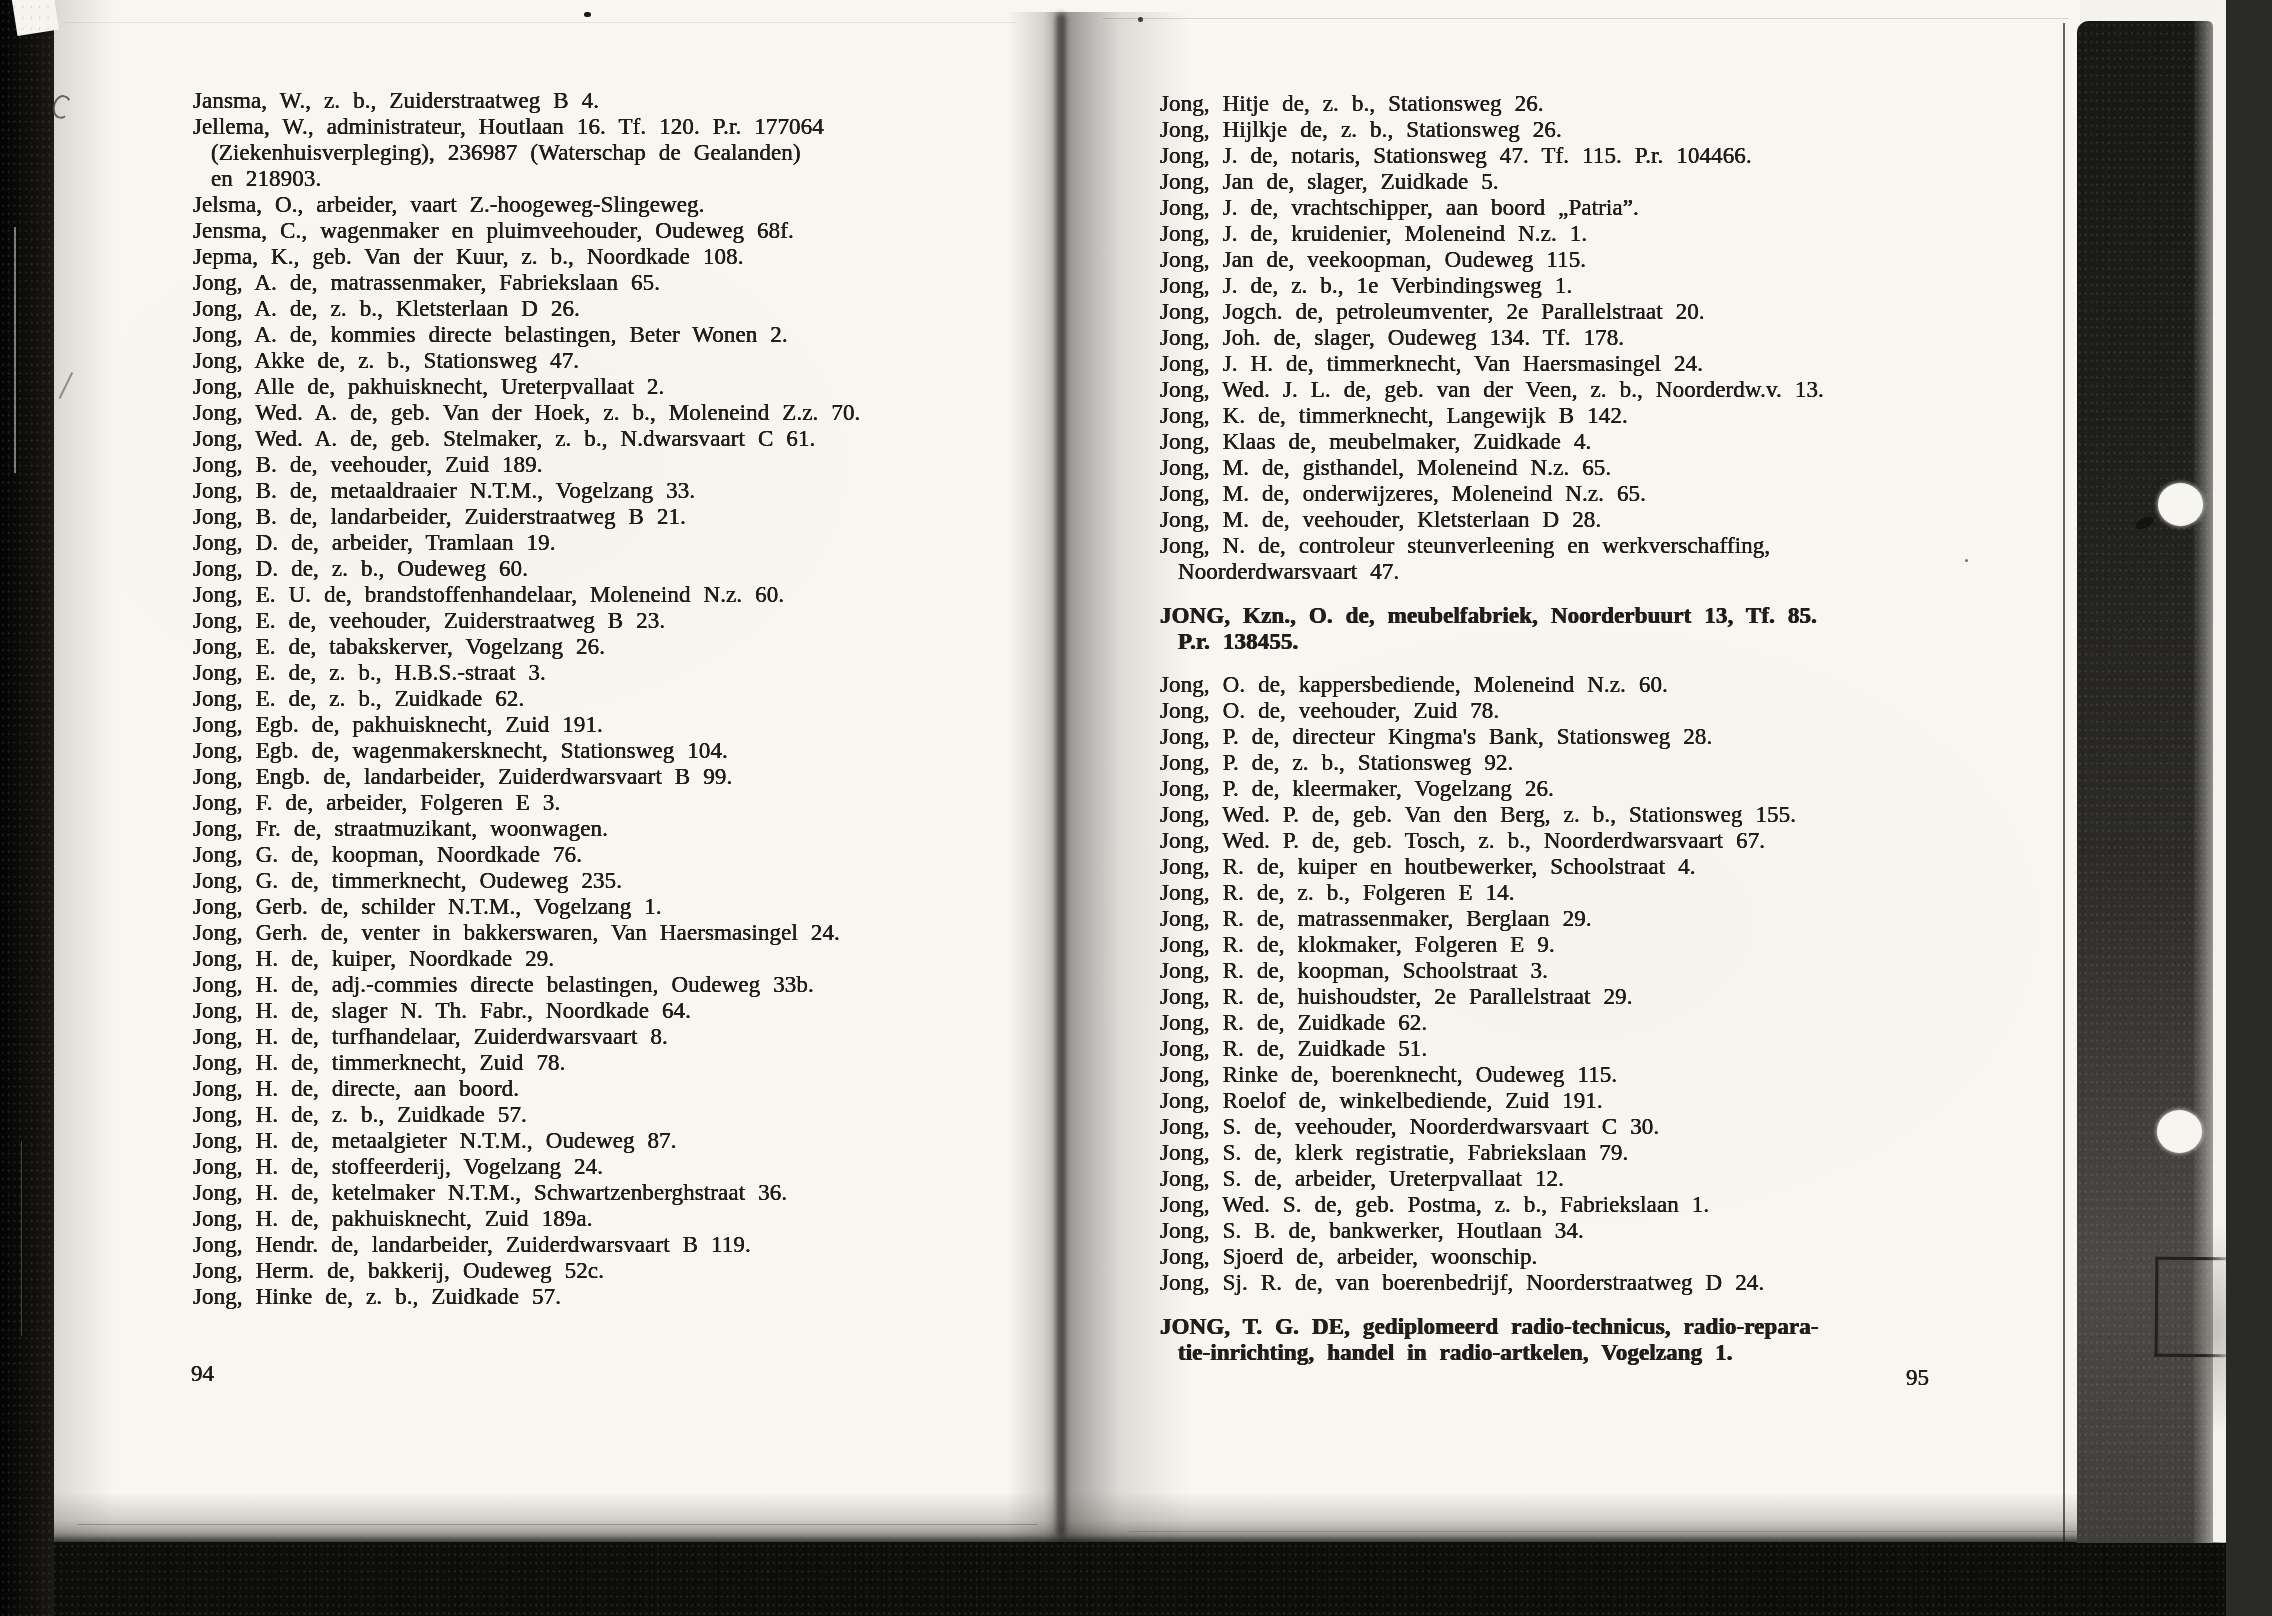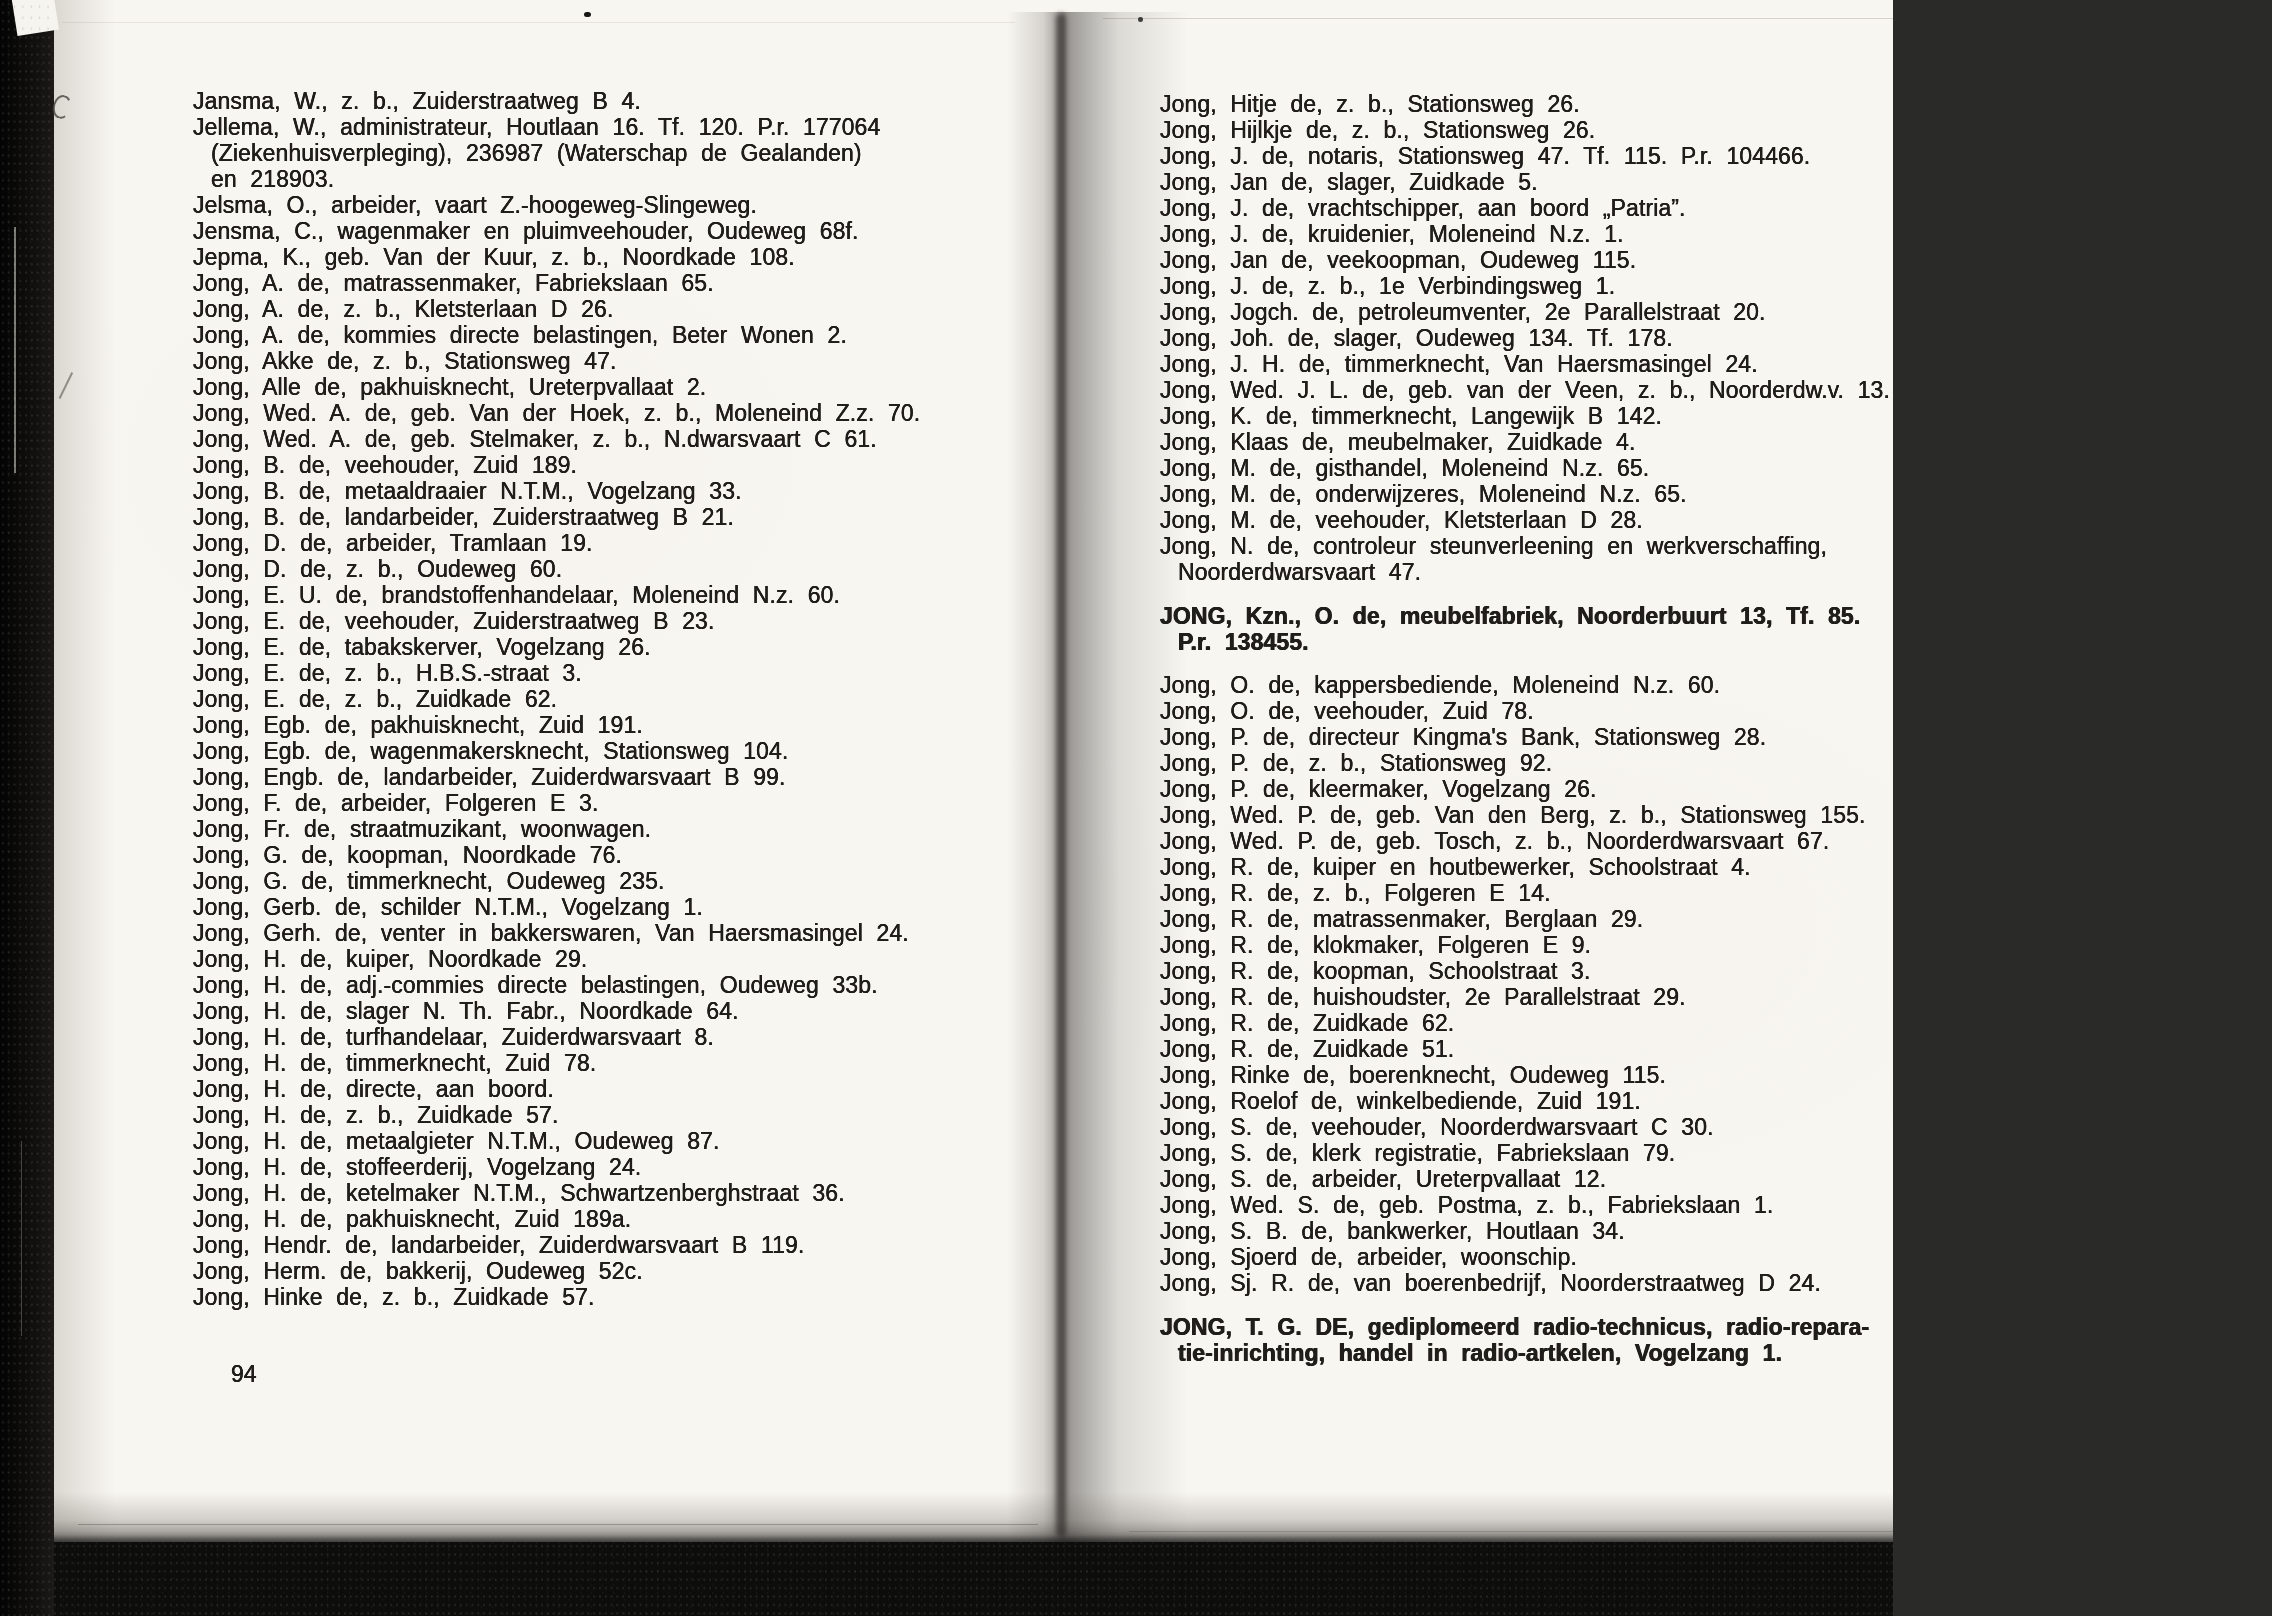--- a/index.html
+++ b/index.html
@@ -1,19 +1,19 @@
 <!DOCTYPE html>
 <html style="font-size:10.4px"><head>
 <meta charset="utf-8">
 <style>
   html,body{margin:0;padding:0;background:#2a2a28;}
   #canvas{
-    position:relative;width:1893px;height:1616px;overflow:hidden;
+    position:relative;width:2226px;height:1616px;overflow:hidden;
     background:#f4f2ec;
-    font-family:Liberation Sans, sans-serif;
+    font-family:Liberation Serif, serif;
     color:#201e1b;
   }
   
   #paper{
     position:absolute;left:53px;top:0;width:2027px;height:1542px;
     background:
       radial-gradient(ellipse 584px 389px at 20% 30%, rgba(215,210,200,0.10), transparent 70%),
       radial-gradient(ellipse 713px 454px at 75% 60%, rgba(215,210,200,0.08), transparent 70%),
       #f8f6f1;
   }
@@ -27,21 +27,21 @@
     letter-spacing:0.1px;word-spacing:7.1px;
     text-shadow:0.2px 0 0 currentColor,-0.2px 0 0 currentColor;}
   #left-col{left:193px;top:88px;width:876px;}
   #right-col{left:1160px;top:91px;width:953px;}
   .dir-line{height:26px;}
   .dir-line.indent{padding-left:18px;}
   .dir-line.bold{font-weight:bold;text-shadow:0.4px 0 0 currentColor,-0.4px 0 0 currentColor;}
   .dir-line.gap{margin-top:17.5px;}
   .pagenum{position:absolute;font-size:23px;
     text-shadow:0.2px 0 0 currentColor,-0.2px 0 0 currentColor;}
-  #pn-left{left:191px;top:1361px;margin-left:40px;}
+  #pn-left{left:191px;top:1361px;}
   #pn-right{left:1906px;top:1365px;}
   
   .grain::after{
     content:"";position:absolute;inset:0;pointer-events:none;
     background-image:
       radial-gradient(rgba(255,255,255,0.20) 0.6px, transparent 1px),
       radial-gradient(rgba(255,255,255,0.12) 0.6px, transparent 1.1px),
       radial-gradient(rgba(0,0,0,0.30) 0.6px, transparent 1px);
     background-size:5.8px 8.4px,11px 7.1px,8.4px 11px;
     background-position:0 0,3.2px 4.5px,1.9px 1.3px;

